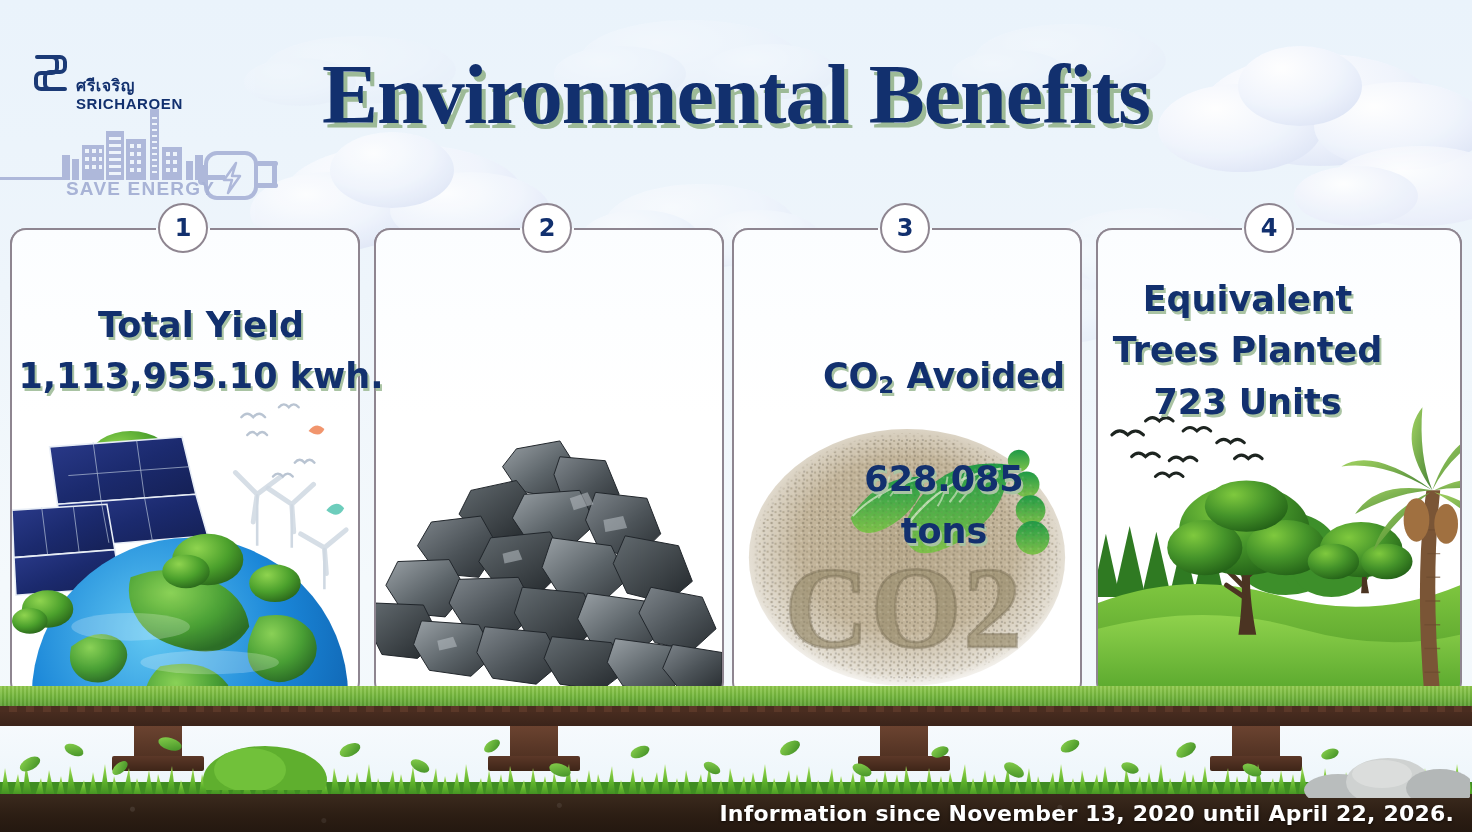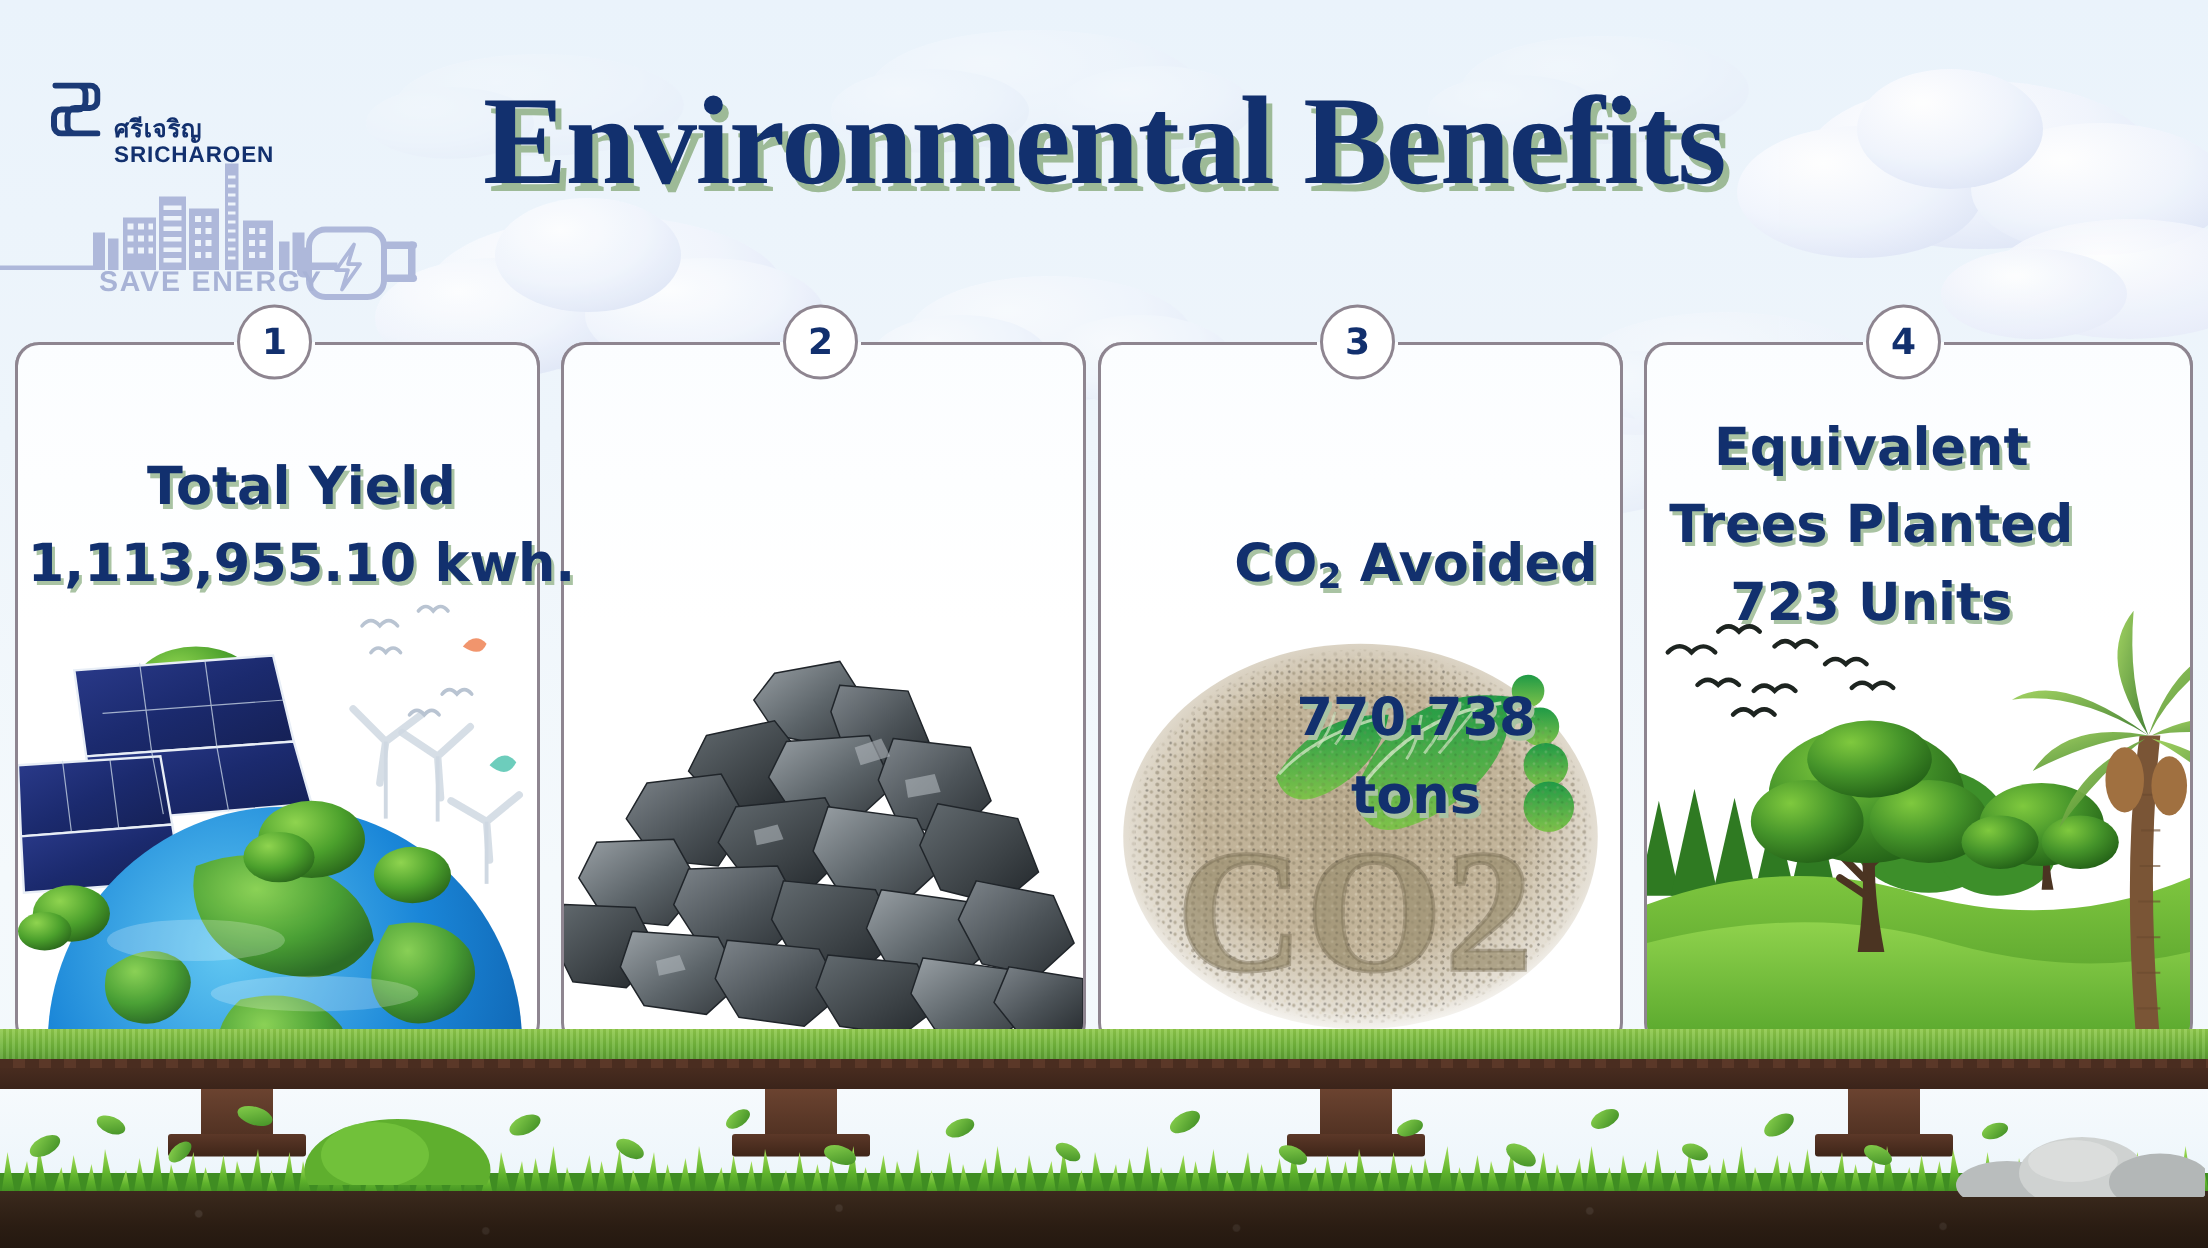--- a/index.html
+++ b/index.html
@@ -576,21 +576,21 @@
     <div class="card-corner" style="left:1096px; width:18px; border-right:none; border-top-left-radius:16px;"></div>
     <div class="card-top-l" style="left:1112px; width:130px;"></div>
     <div class="card-top-r" style="left:1296px; width:148px;"></div>
     <div class="card-corner" style="left:1444px; width:18px; border-left:none; border-top-right-radius:16px;"></div>
     <div class="badge" style="left:1244px;">4</div>
 
     <div class="card-text" style="top:300px; left:10px; width:382px;">Total Yield
 1,113,955.10 kwh.</div>
     <div class="card-text" style="top:300px; left:732px; width:424px;">
       <span>CO<sub>2</sub> Avoided</span><br>
-      <span>770.738</span>
+      <span>628.085</span>
       <span>tons</span>
     </div>
     <div class="card-text" style="top:274px; left:1096px; width:303px;">Equivalent
 Trees Planted
 723 Units</div>
   </div>
 
   <div class="shelf-grass"></div>
   <div class="shelf-soil"></div>
   <div class="gap-band"></div>
@@ -789,13 +789,14 @@
       <path d="M1419 46 l6 -34 5 34z"></path>
         <path d="M1430 46 l4 -26 7 26z"></path>
         <path d="M1441 46 l8 -30 4 30z"></path>
       <path d="M1452 46 l5 -38 6 38z"></path>
         <path d="M1463 46 l6 -24 5 24z"></path>
     </g>
   </svg>
 
   <div class="dirt-band"></div>
 
+  <div class="footer-note">Information since November 13, 2020 until April 22, 2026.</div>
 </div>
 
 </body></html>

